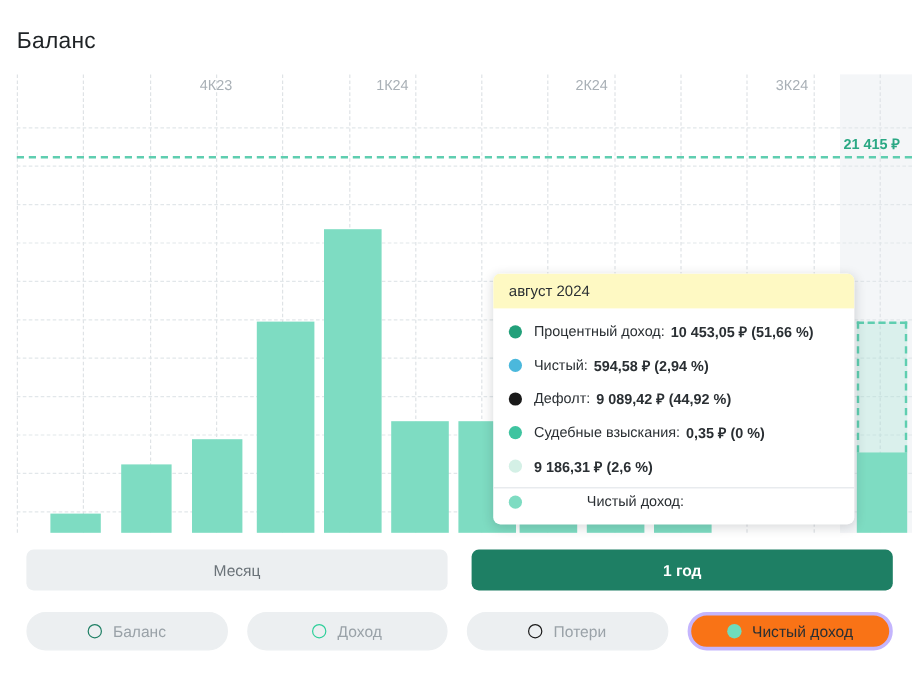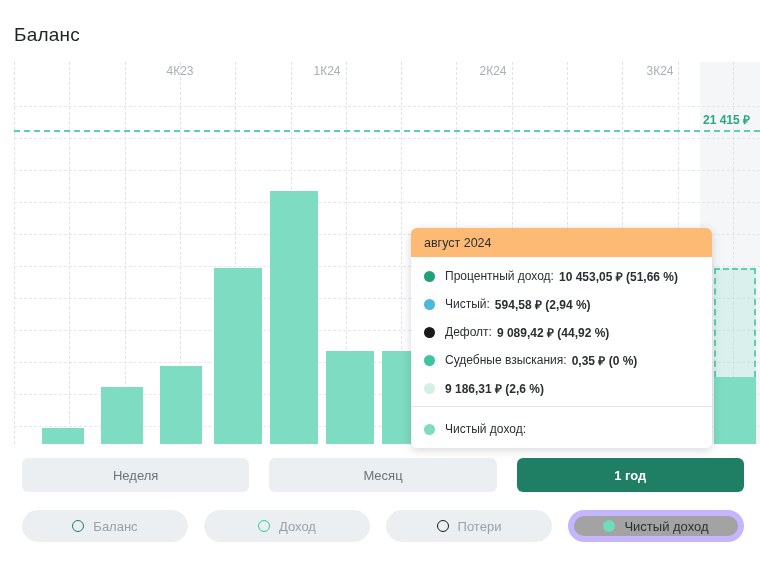--- a/index.html
+++ b/index.html
@@ -116,40 +116,41 @@
     left: 411px;
     top: 228px;
     width: 301px;
     background: #ffffff;
     border-radius: 6px;
     box-shadow: 0 2px 10px rgba(20,30,40,.18);
     overflow: hidden;
     z-index: 30;
   }
   .tooltip-header {
-    background: #fdba74;
+    background: #fef9c3;
     padding: 8px 13px 7px 13px;
     font-size: 12.5px;
     color: #2a2f33;
   }
   .tooltip-body { padding: 5px 0 3px 0; }
   .tt-row {
     display: flex;
     align-items: center;
     padding: 5.5px 13px;
     font-size: 12px;
     color: #2a2f33;
     white-space: nowrap;
     text-align: center;
   }
   .tt-row.sep {
     border-top: 1px solid #e3e7ea;
     margin-top: 4px;
-    padding-top: 15px;
+    padding-top: 4px;
     padding-bottom: 9px;
+    gap: 44px;
   }
   .tt-dot {
     width: 11px;
     height: 11px;
     border-radius: 50%;
     flex: 0 0 auto;
     margin-right: 10px;
   }
   .tt-name { margin-right: 5px; }
   .tt-val { font-weight: 700; }
@@ -201,22 +202,22 @@
     color: #9aa2a8;
     font-size: 13px;
     font-family: "Liberation Sans", sans-serif;
     cursor: pointer;
     display: flex;
     align-items: center;
     justify-content: center;
     gap: 9px;
   }
   .legend-pill.active {
-    background: #a3a3a3;
-    border: 6px solid #c4b5fd;
+    background: #f97316;
+    border: 3px solid #c4b5fd;
     color: #2a2f33;
   }
   .legend-marker {
     width: 12px;
     height: 12px;
     border-radius: 50%;
     flex: 0 0 auto;
     border: 1.6px solid currentColor;
     background: transparent;
   }
@@ -313,21 +314,20 @@
         <span class="tt-val">9 186,31 ₽ (2,6 %)</span>
       </div>
       <div class="tt-row sep">
         <span class="tt-dot" style="background: rgb(126, 220, 194);"></span>
         <span class="tt-name">Чистый доход:</span>
       </div>
     </div>
 </div>
 
 <div class="period-row" id="period-row">
-    <button class="period-btn">Неделя</button>
     <button class="period-btn">Месяц</button>
     <button class="period-btn active">1 год</button>
   </div>
 
 <div class="legend-row" id="legend-row">
     <button class="legend-pill">
       <span class="legend-marker" style="color: rgb(30, 127, 100);"></span>
       <span>Баланс</span>
     </button>
     <button class="legend-pill">

